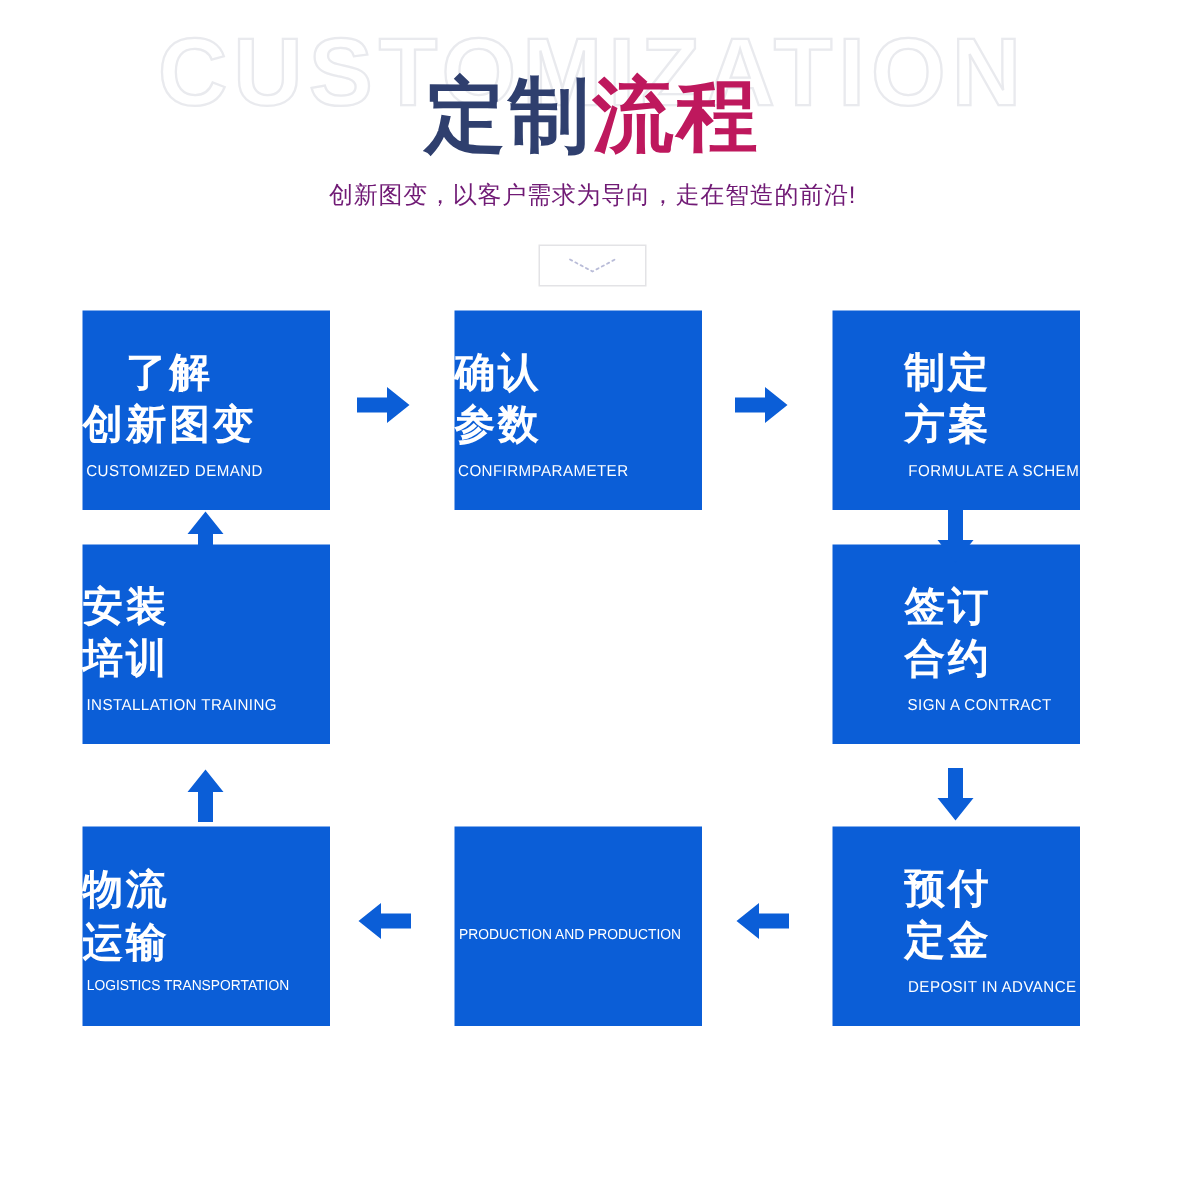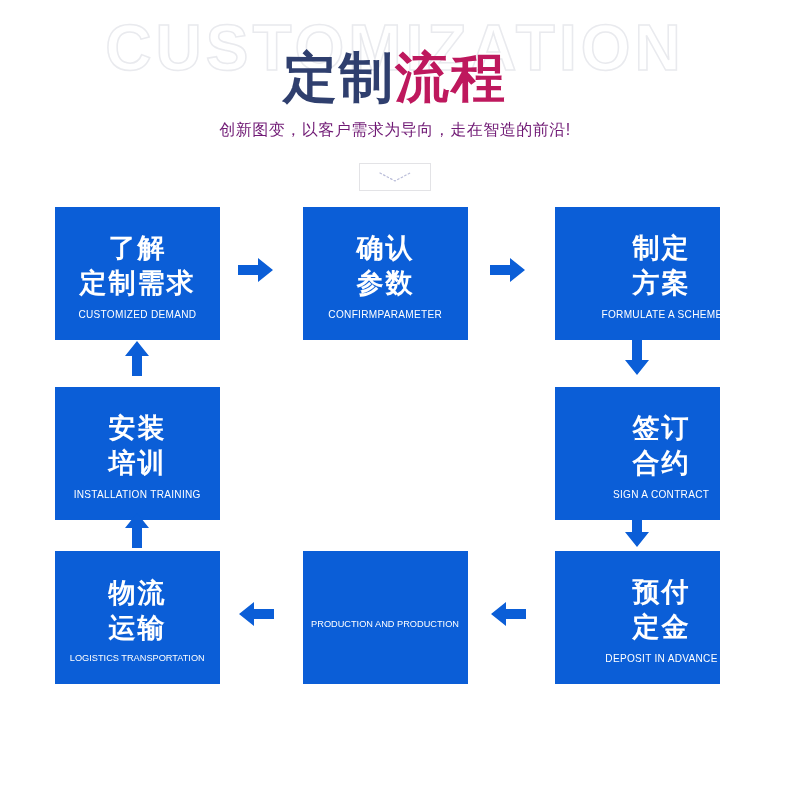--- a/index.html
+++ b/index.html
@@ -90,21 +90,21 @@
 
   .cell {
     position: absolute;
     width: 165px;
     height: 133px;
     background: #0b5ed7;
     color: #ffffff;
     box-sizing: border-box;
     display: flex;
     flex-direction: column;
-    align-items: center;
+    align-items: flex-start;
     justify-content: center;
     padding-top: 4px;
   }
   .cell .cn {
     font-size: 27px;
     font-weight: bold;
     line-height: 1.28;
     letter-spacing: 2px;
     text-align: center;
     white-space: nowrap;
@@ -118,21 +118,21 @@
     transform: scaleX(0.96);
   }
   .cell .en.tight { font-size: 9.6px; letter-spacing: 0px; }
 
   
   .c1 { left: 55px; }
   .c2 { left: 303px; }
   .c3 { left: 555px; padding-left: 48px; }
   
   .r1 { top: 0px; }
-  .r2 { top: 180px; }
+  .r2 { top: 156px; }
   .r3 { top: 344px; }
 
   
   .arrow {
     position: absolute;
   }
   .arrow svg { display: block; }
 
   .a-h1 { left: 238px; top: 257px; }   
   .a-h2 { left: 490px; top: 257px; }   
@@ -163,21 +163,21 @@
       </svg>
     </span>
   </div>
 </div>
 
 <div class="flow">
 
   <div class="cell c1 r1">
     <div class="cn">
       <div>了解</div>
-      <div>定制需求</div>
+      <div>创新图变</div>
     </div>
     <div class="en">CUSTOMIZED DEMAND</div>
   </div>
 
   <div class="cell c2 r1">
     <div class="cn">
       <div>确认</div>
       <div>参数</div>
     </div>
     <div class="en">CONFIRMPARAMETER</div>

